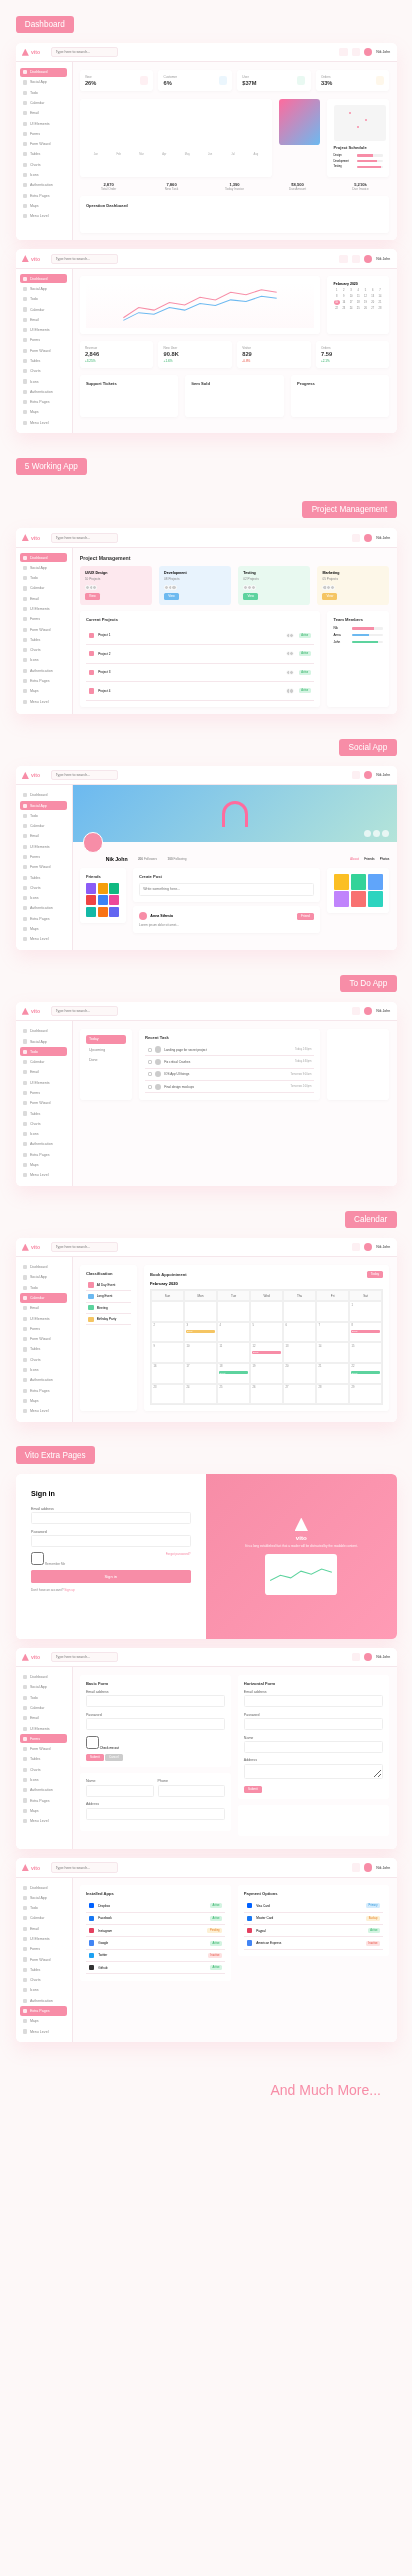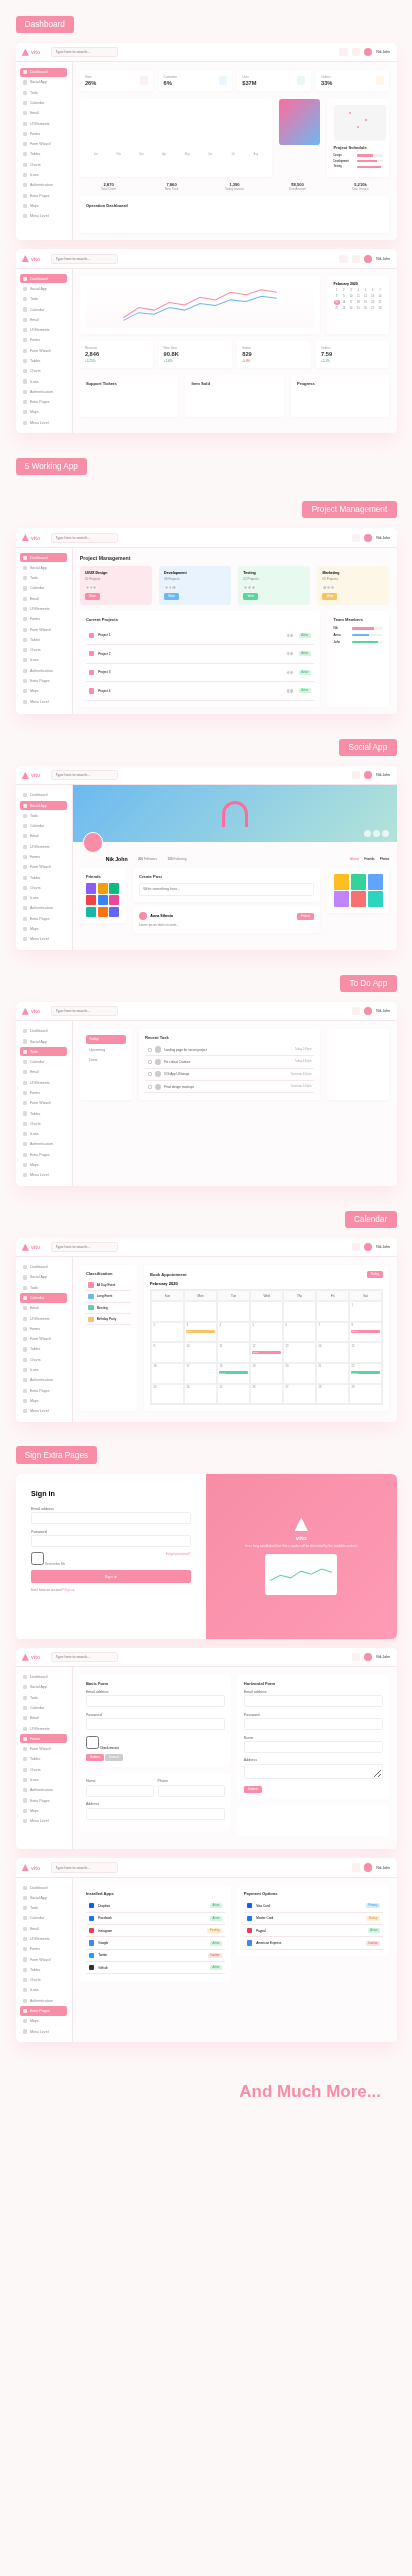--- a/index.html
+++ b/index.html
@@ -1,19 +1,19 @@
 <!DOCTYPE html>
 <html style="font-size:8.2px"><head>
 <meta charset="utf-8">
 <style>
 * { margin:0; padding:0; box-sizing:border-box; font-family:-apple-system,BlinkMacSystemFont,sans-serif; }
 body { background:#fdf8f8; width:412px; }
 .section-label { display:inline-block; background:#f78da7; color:#fff; padding:4.1px 9.3px; border-radius:3.1px; font-size:8.2px; font-weight:500; margin:15.5px 0 10.3px 15.5px; }
 .section-label.right { float:right; margin-right:15.5px; }
-.section-label.text-only { background:none; color:#f78da7; font-size:17px; font-weight:700; padding:0; }
+.section-label.text-only { background:none; color:#f78da7; font-size:14px; font-weight:400; padding:0; }
 .clearfix::after { content:""; display:table; clear:both; }
 .screenshot { width:381px; margin:0 auto 9px; background:#fff; border-radius:5.2px; box-shadow:0 7.7px 18px rgba(247,141,167,0.15); overflow:hidden; font-size:4.1px; }
 .app-header { display:flex; align-items:center; padding:4.1px 6.2px; border-bottom:0.5px solid #f5e6eb; background:#fff; }
 .logo { display:flex; align-items:center; gap:2.1px; font-weight:600; color:#f78da7; font-size:5.2px; }
 .logo-mark { width:7.2px; height:7.2px; background:#f78da7; clip-path:polygon(50% 0,100% 100%,0 100%); }
 .search-bar { flex:1; margin:0 10.3px; }
 .search-input { width:67px; padding:2.1px 4.1px; border:0.5px solid #f5e6eb; border-radius:2.1px; font-size:3.6px; background:#fdf8f8; }
 .header-icons { display:flex; align-items:center; gap:4.1px; }
 .header-icon { width:8.2px; height:8.2px; background:#fdf0f3; border-radius:1.5px; }
 .avatar { width:8.2px; height:8.2px; background:#f78da7; border-radius:50%; }
@@ -1104,21 +1104,21 @@
               <div class="cal-cell">28</div>
               <div class="cal-cell">29</div>
             </div>
         </div>
       </div>
     </div>
   </div>
 </div>
 
 
-<div class="section-label">Sign Extra Pages</div>
+<div class="section-label">Vito Extra Pages</div>
 
 
 <div class="screenshot">
   <div class="signin-wrap">
     <div class="signin-form">
       <h2 style="font-size:7.2px;margin-bottom:8.2px;">Sign in</h2>
       <div class="form-field"><label class="form-label">Email address</label><input class="form-input" style=""></div>
       <div class="form-field"><label class="form-label">Password</label><input type="password" class="form-input" style=""></div>
       <div style="display:flex;justify-content:space-between;font-size:3.1px;color:#888;">
         <label><input type="checkbox" style=""> <span>Remember Me</span></label>

